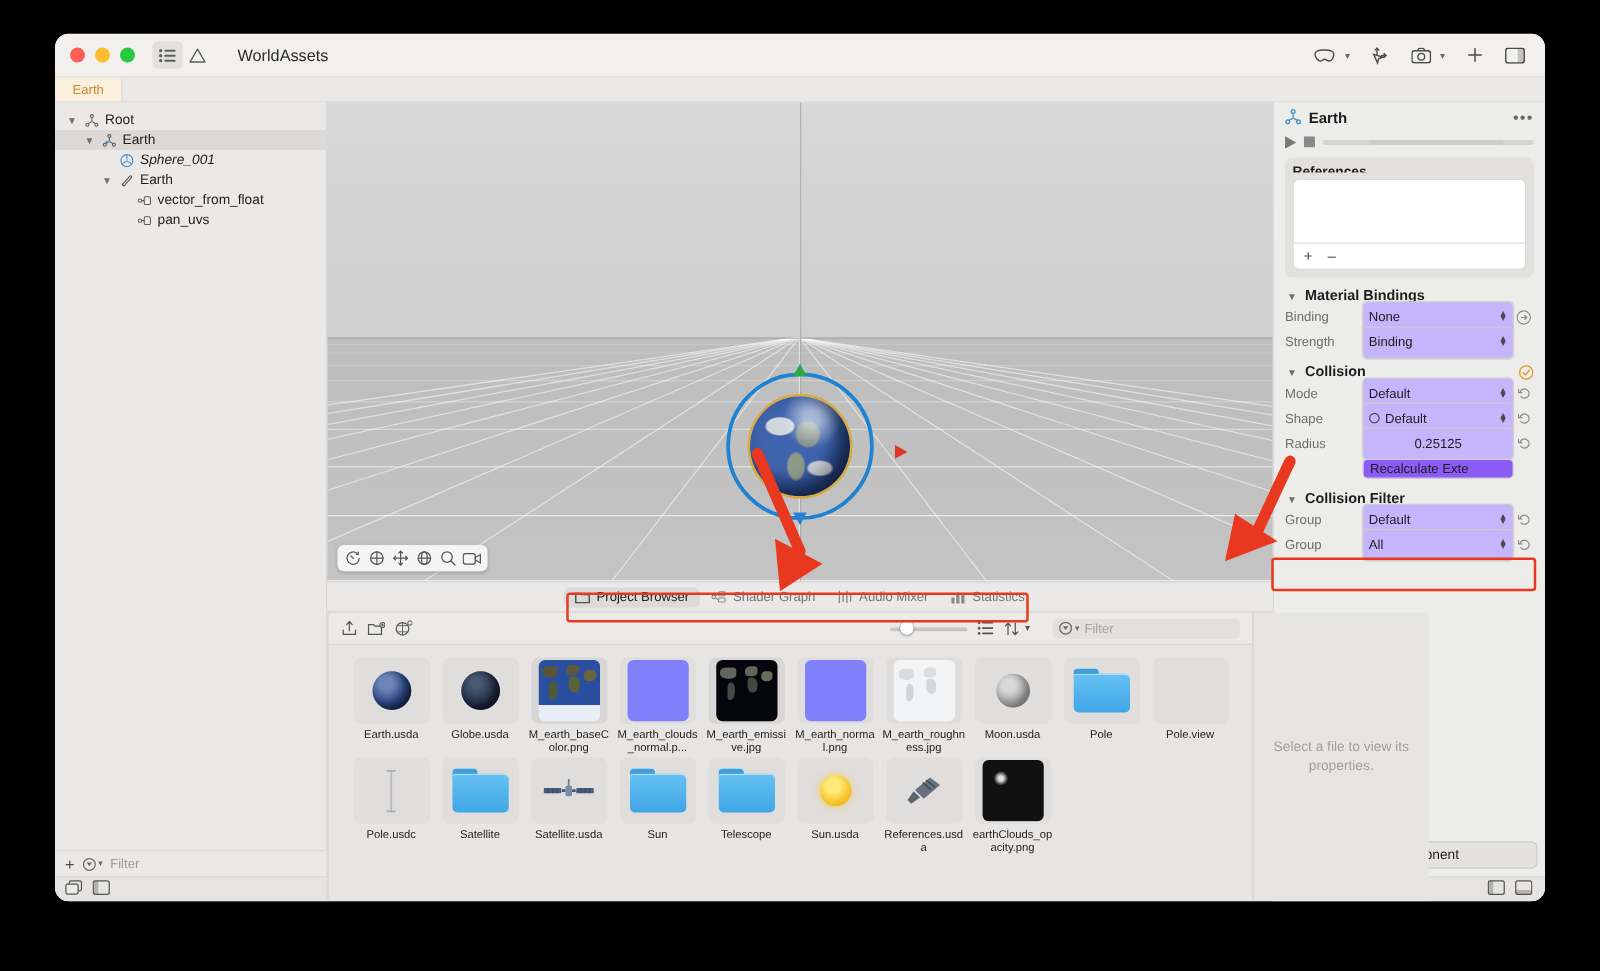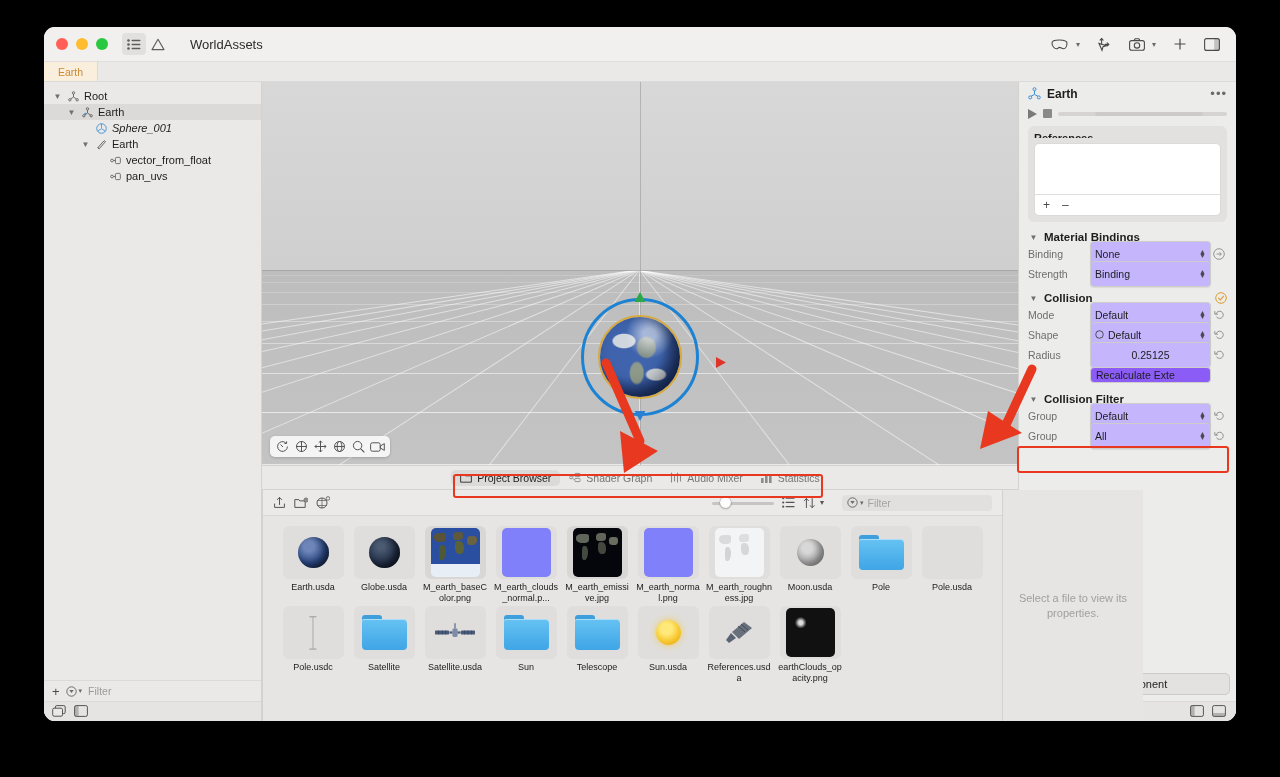--- a/index.html
+++ b/index.html
@@ -750,21 +750,21 @@
                         <div class="folder-front"></div>
                       </div>
                     </div>
                   </div>
                   <div class="fname">Pole</div>
                 </div>
                 <div class="fcell">
                   <div class="fthumb-box">
                     <div style="display: flex; align-items: center; justify-content: center;"></div>
                   </div>
-                  <div class="fname">Pole.usda</div>
+                  <div class="fname">Pole.view</div>
                 </div>
                 <div class="fcell">
                   <div class="fthumb-box">
                     <div style="display: flex; align-items: center; justify-content: center;">
                       <svg width="14" height="36" viewBox="0 0 14 36">
                         <rect x="6.2" y="2" width="1.5" height="32" fill="#b9bbbd"></rect>
                         <rect x="3.4" y="1" width="7" height="1.4" fill="#a9abad"></rect>
                         <rect x="3.4" y="33.4" width="7" height="1.4" fill="#a9abad"></rect>
                       </svg>
                     </div>

